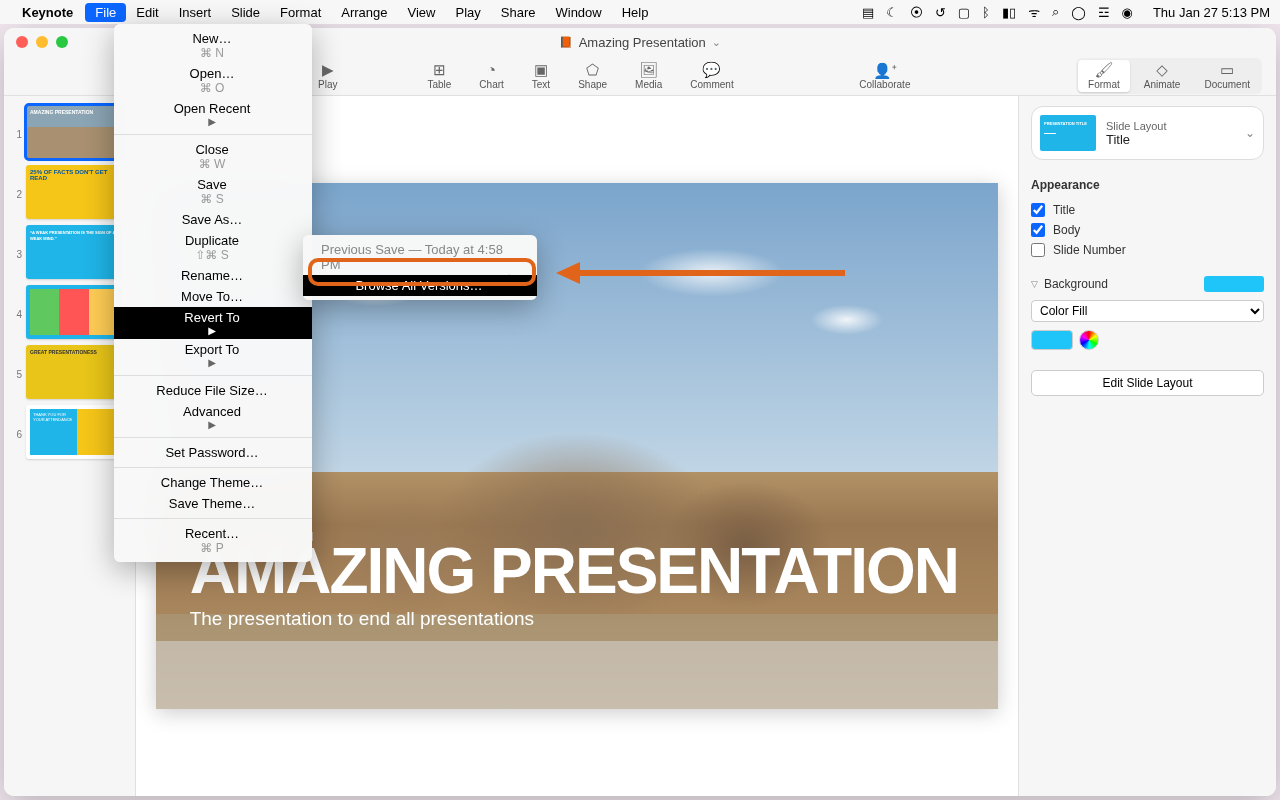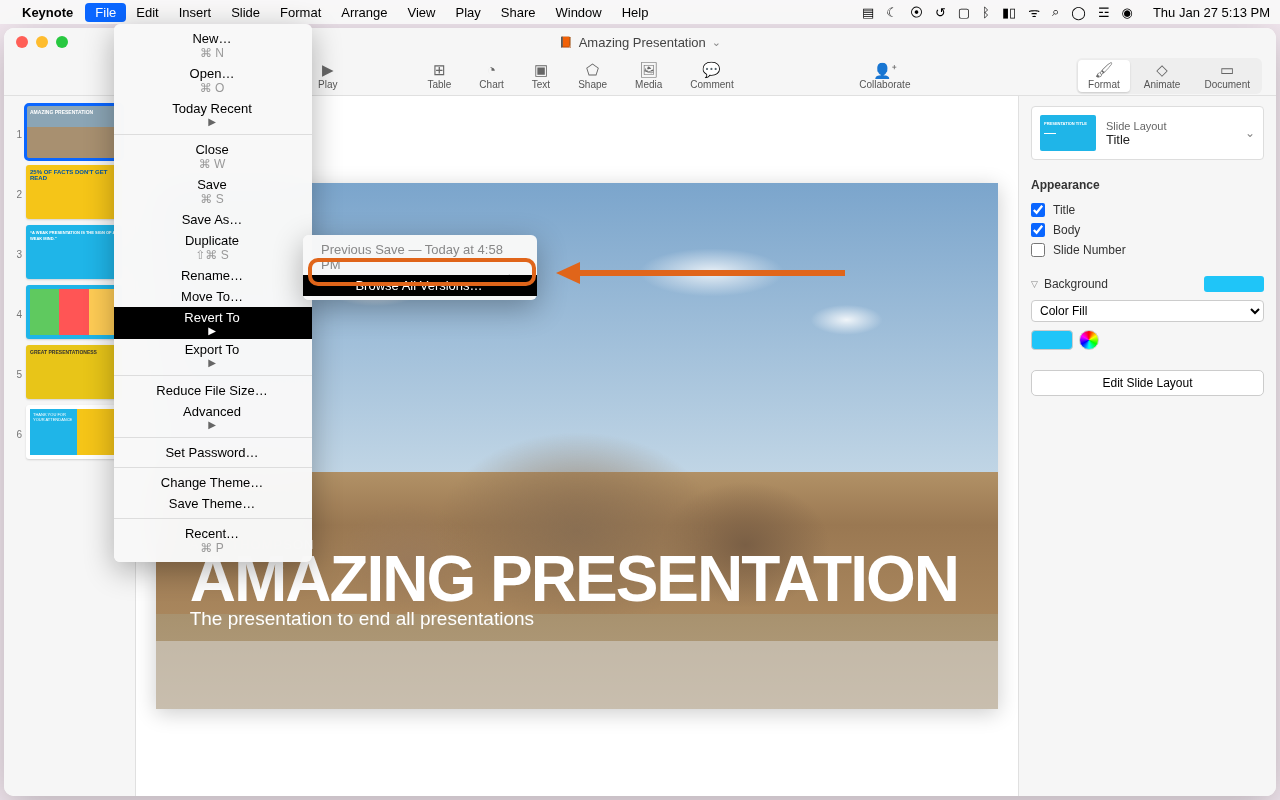--- a/index.html
+++ b/index.html
@@ -54,25 +54,25 @@
 .canvas-wrap { flex: 1; background: #fff; display: flex; align-items: center; justify-content: center; padding: 20px; }
 .slide { width: 100%; max-width: 870px; aspect-ratio: 16/10; background: linear-gradient(to bottom, #8fb4d1 0%, #a8c4d8 25%, #c9aa7a 45%, #9a7852 65%, #b89568 100%); position: relative; box-shadow: 0 4px 20px rgba(0,0,0,0.2); overflow:hidden;}
 .slide .sky { position:absolute; inset:0; height:55%; background: linear-gradient(#7ba5cc, #c0d5e5);}
 .slide .clouds { position:absolute; top:8%; left:10%; right:10%; height:30%; background: radial-gradient(ellipse 80px 30px at 20% 40%, rgba(255,255,255,0.9), transparent 60%), radial-gradient(ellipse 120px 40px at 70% 30%, rgba(255,255,255,0.8), transparent 60%), radial-gradient(ellipse 60px 25px at 90% 60%, rgba(255,255,255,0.85), transparent 60%);}
 .slide .rocks { position:absolute; bottom:12%; left:0; right:0; height:55%; background: radial-gradient(ellipse 200px 140px at 50% 60%, #8a6f52, transparent 70%), radial-gradient(ellipse 100px 80px at 30% 70%, #9a7a5a, transparent 70%), radial-gradient(ellipse 120px 90px at 70% 65%, #7a5f45, transparent 70%);}
 .slide .ground { position:absolute; bottom:0; left:0; right:0; height:18%; background: linear-gradient(#a8926f, #b5a080);}
 .slide .footer-band { position:absolute; bottom:0; left:0; right:0; height:13%; background:rgba(220,220,220,0.5);}
 .slide-text { position: absolute; bottom: 15%; left: 4%; color: white; }
 .byline { font-size: 13px; font-weight: 400; letter-spacing: 1px; }
 .headline { font-size: 64px; font-weight: 900; letter-spacing: -2px; line-height: 0.85; }
-.subhead { font-size: 19px; font-weight: 500; margin-top:2px;}
+.subhead { font-size: 19px; font-weight: 500; margin-top:10px;}
 
 
 .inspector { width: 258px; background: #f6f6f6; border-left: 1px solid #e0e0e0; padding: 10px 12px; font-size: 12px; color:#333;}
-.layout-box { background:#fff; border:1px solid #ddd; border-radius:4px; padding:8px; display:flex; align-items:center; gap:10px; margin-bottom:18px;}
+.layout-box { background:#fff; border:1px solid #ddd; border-radius:12px; padding:8px; display:flex; align-items:center; gap:10px; margin-bottom:18px;}
 .layout-thumb { width:56px; height:36px; background:#1fb5e8; border-radius:2px; position:relative;}
 .layout-thumb::before{content:"PRESENTATION TITLE"; position:absolute; top:6px; left:4px; font-size:4px; color:white; font-weight:700;}
 .layout-thumb::after{content:""; position:absolute; top:18px; left:4px; width:12px; height:1px; background:white;}
 .layout-info { flex:1; font-size:11px; color:#666;}
 .layout-info .lname{font-size:13px; color:#222; font-weight:500;}
 .chev{color:#888;}
 .section-title { font-weight:600; font-size:12px; margin:12px 0 8px;}
 .check-row { display:flex; align-items:center; gap:8px; padding:3px 0;}
 .check-row input{width:14px;height:14px; accent-color:#0a66ff;}
 .collapse-hdr{display:flex;align-items:center;gap:6px;margin-top:16px;cursor:default;}
@@ -294,21 +294,21 @@
 <div class="dropdown" id="file-menu">
     <div class="dd-item">
       <span>New…</span>
       <span class="sc">⌘ N</span>
     </div>
     <div class="dd-item">
       <span>Open…</span>
       <span class="sc">⌘ O</span>
     </div>
     <div class="dd-item">
-      <span>Today Recent</span>
+      <span>Open Recent</span>
       <span class="arr">▶</span>
     </div>
     <div class="dd-sep"></div>
     <div class="dd-item">
       <span>Close</span>
       <span class="sc">⌘ W</span>
     </div>
     <div class="dd-item">
       <span>Save</span>
       <span class="sc">⌘ S</span>

